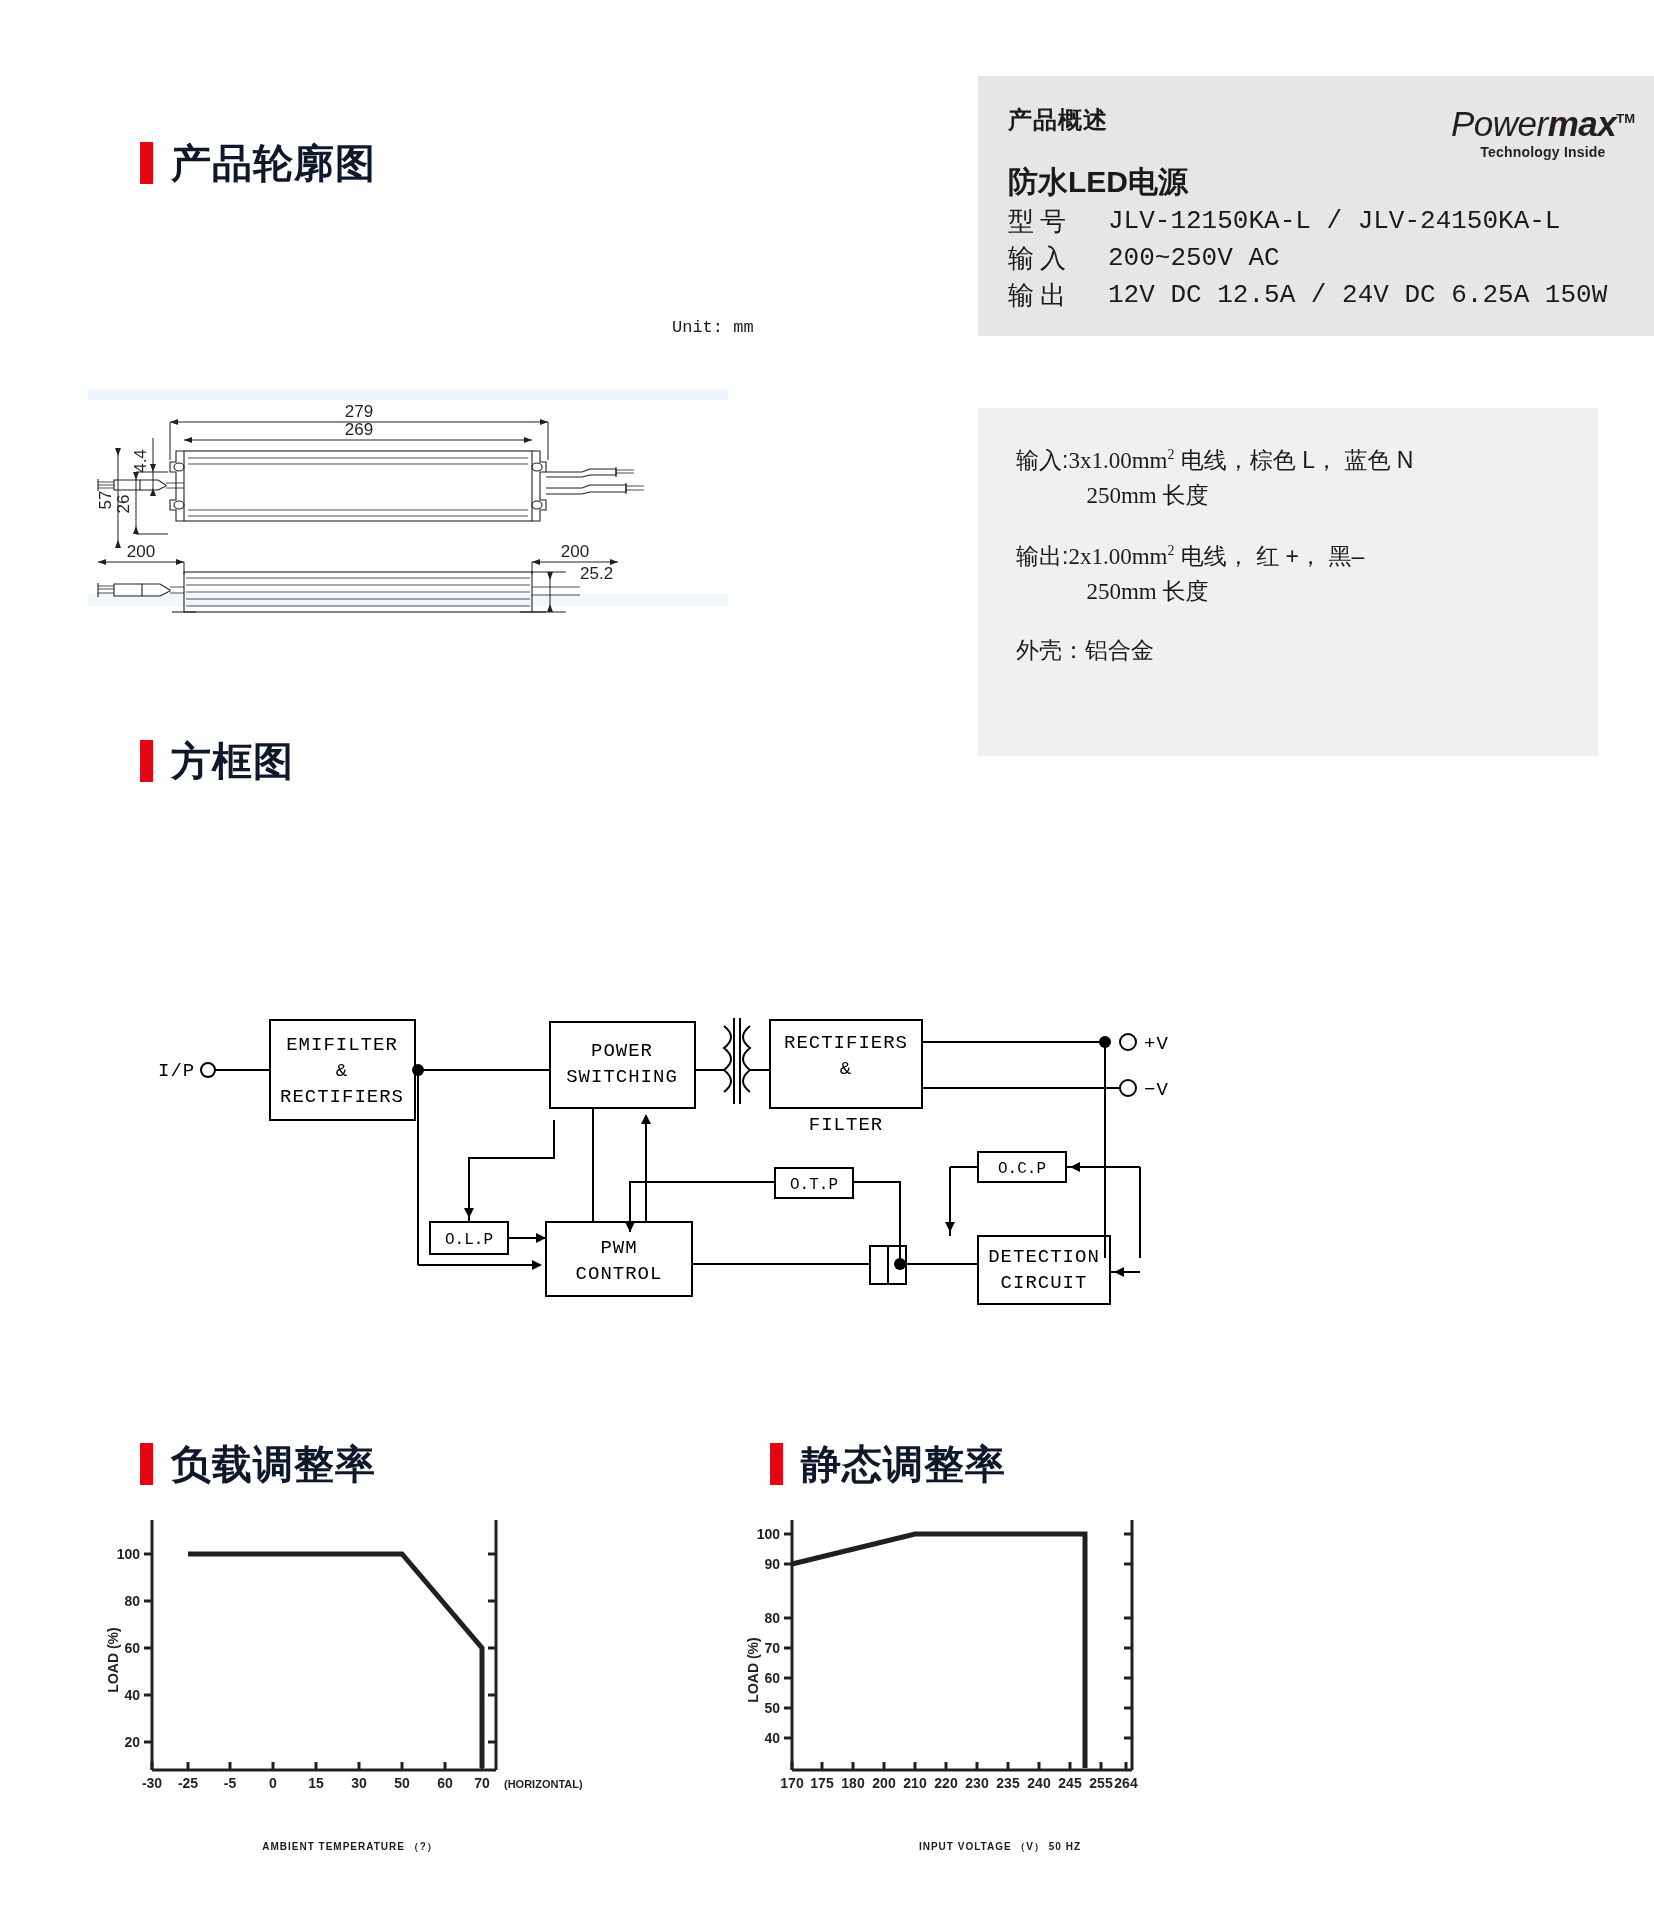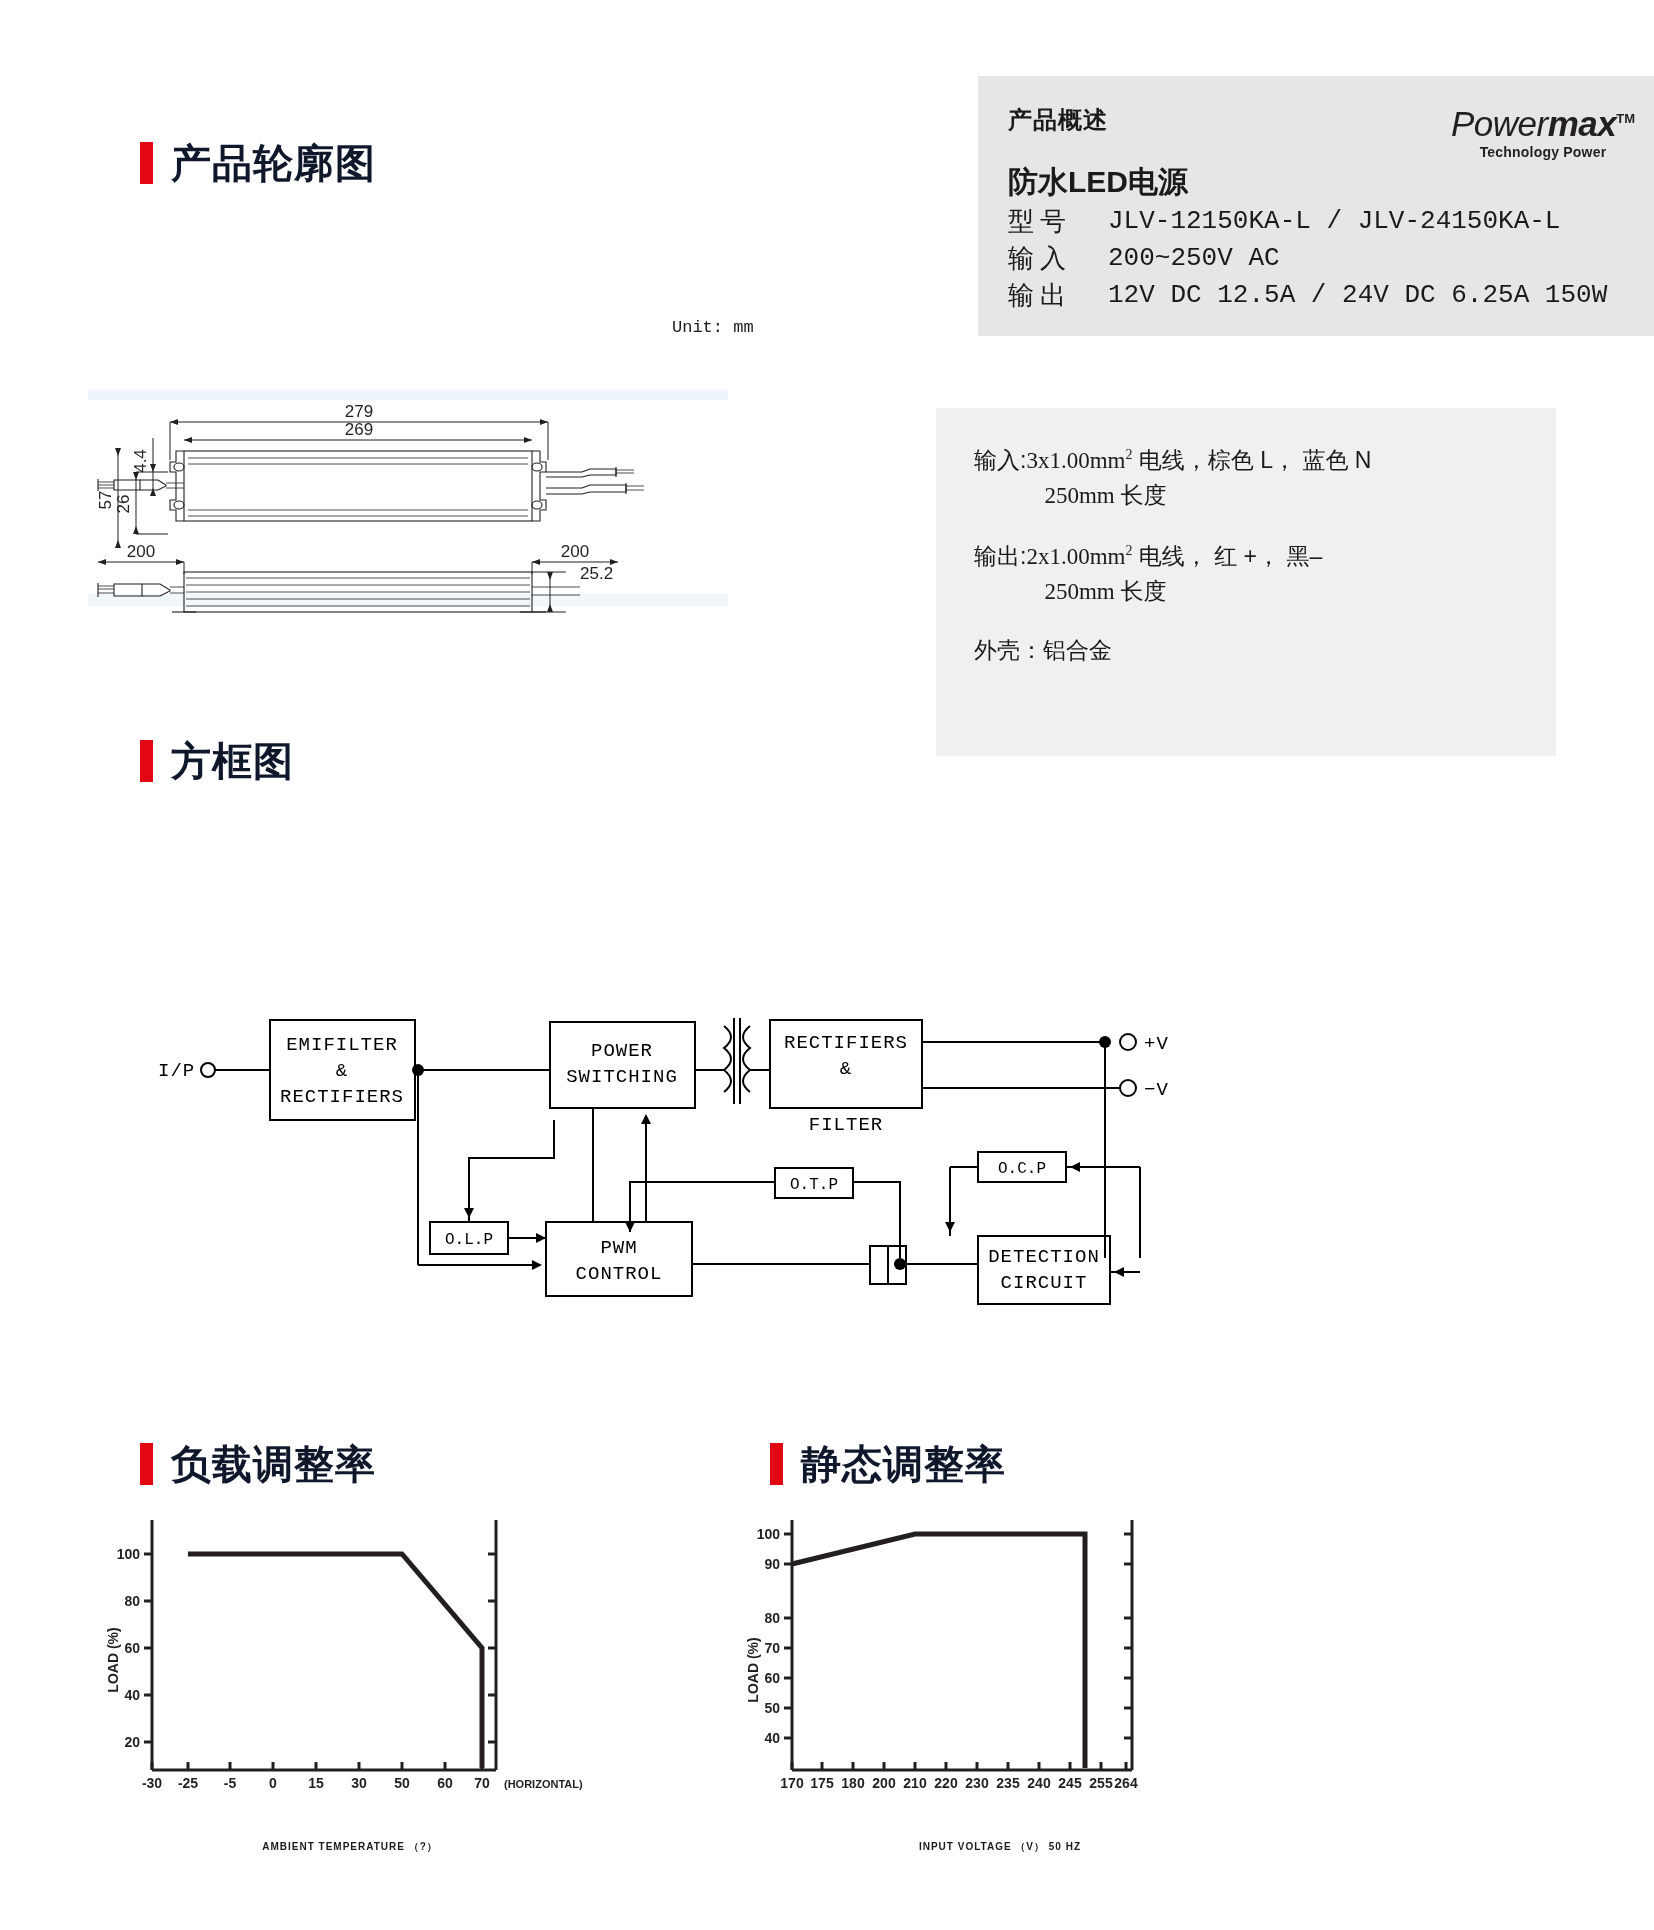--- a/index.html
+++ b/index.html
@@ -100,21 +100,21 @@
     font-size: 26px;
     line-height: 1.42;
     color: #1a1a1a;
   }
   .spec-key { width: 100px; flex: 0 0 auto; letter-spacing: 6px; }
   .spec-val { flex: 1 1 auto; font-family: Liberation Mono, monospace; }
 
   
   #detail-panel {
     position: absolute;
-    left: 936px;
+    left: 978px;
     top: 408px;
     width: 620px;
     height: 348px;
     background: #f0f0f0;
   }
   .detail-inner { padding: 35px 30px 0 38px; }
   .detail-item { display: flex; font-size: 23px; line-height: 1.5; margin-bottom: 26px; }
   .detail-key { flex: 0 0 auto; white-space: nowrap; }
   .detail-body { flex: 1 1 auto; }
   .mono { font-family: "Liberation Serif", serif; }
@@ -178,21 +178,21 @@
 <div class="section-head" id="head-outline" style="left:140px; top:142px;">
   <span class="red-bar"></span>
   <span class="section-title">产品轮廓图</span>
 </div>
 
 <div id="overview-panel">
   <div id="overview-header-row">
     <div class="ov-label">产品概述</div>
     <div class="logo-wrap">
       <div class="logo-main"><span>Power</span><span class="bold">max</span><span class="logo-tm">TM</span></div>
-      <div class="logo-sub">Technology Power</div>
+      <div class="logo-sub">Technology Inside</div>
     </div>
   </div>
 
   <div id="subtitle">防水LED电源</div>
 
   <div class="spec-row">
     <span class="spec-key">型号</span>
     <span class="spec-val">JLV-12150KA-L  /  JLV-24150KA-L</span>
   </div>
   <div class="spec-row">

